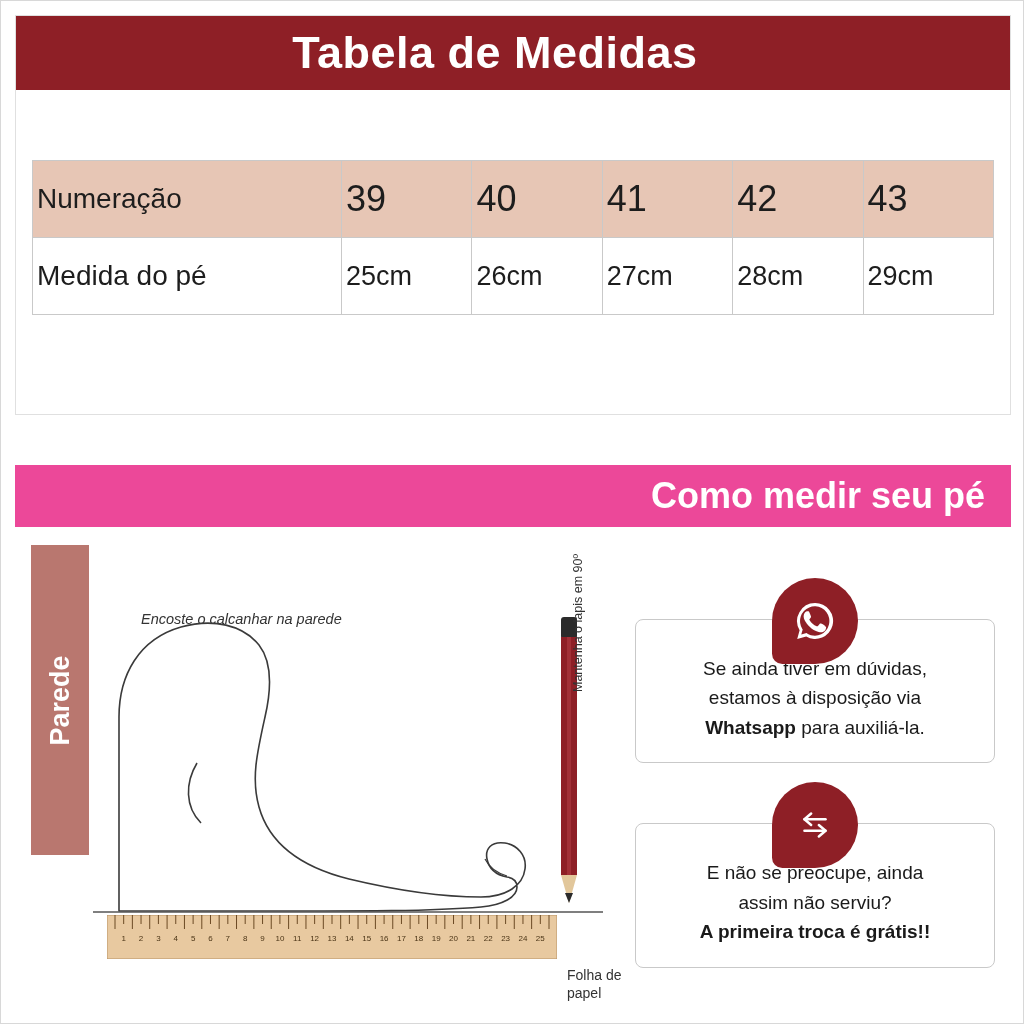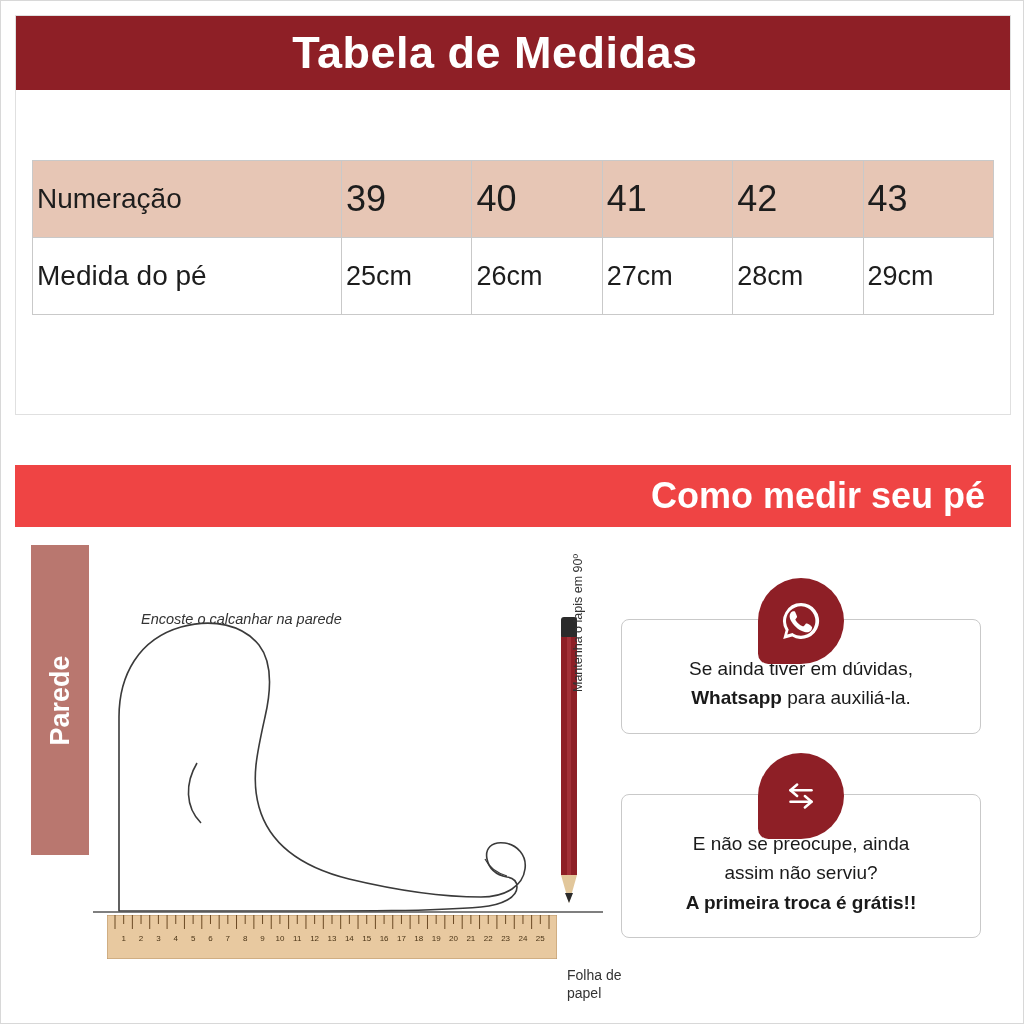--- a/index.html
+++ b/index.html
@@ -84,21 +84,21 @@
   
   .section-two {
     position: absolute;
     left: 14px;
     top: 464px;
     width: 996px;
     height: 546px;
     box-sizing: border-box;
   }
   .banner2 {
-    background: #ef4444;
+    background: #ec4899;
     height: 62px;
     display: flex;
     align-items: center;
     justify-content: flex-end;
     padding-right: 26px;
     box-sizing: border-box;
   }
   .banner2-title {
     color: #ffffff;
     font-size: 36px;
@@ -165,21 +165,21 @@
     top: 440px;
     font-size: 14px;
     color: #333;
     line-height: 1.25;
     width: 80px;
   }
 
   
   .cards {
     position: absolute;
-    right: 30px;
+    right: 16px;
     top: 92px;
     width: 360px;
   }
   .card {
     position: relative;
     border: 1px solid #c9c9c9;
     border-radius: 8px;
     background: #fff;
     padding: 34px 18px 20px 18px;
     text-align: center;
@@ -374,20 +374,21 @@
       <div class="cards">
 
         <div class="card">
           <div class="bubble">
             <svg width="44" height="44" viewBox="0 0 24 24" fill="#ffffff">
               <path d="M17.3 14.4c-.3-.2-1.8-.9-2-1-.3-.1-.5-.2-.7.1-.2.3-.8 1-1 1.2-.2.2-.4.2-.7.1-1.7-.8-2.8-1.5-3.9-3.4-.3-.5.3-.5.8-1.5.1-.2 0-.4 0-.5 0-.2-.7-1.6-.9-2.2-.2-.6-.5-.5-.7-.5h-.6c-.2 0-.5.1-.8.4-.3.3-1 1-1 2.5s1.1 2.9 1.2 3.1c.2.2 2.1 3.3 5.2 4.6 1.9.8 2.7.9 3.6.8.6-.1 1.8-.7 2-1.5.3-.7.3-1.3.2-1.5-.1-.1-.3-.2-.6-.3z"></path>
               <path d="M12 2.2A9.8 9.8 0 0 0 3.6 17l-1.3 4.8 4.9-1.3A9.8 9.8 0 1 0 12 2.2zm0 17.8c-1.5 0-3-.4-4.3-1.2l-.3-.2-2.9.8.8-2.8-.2-.3A8 8 0 1 1 12 20z"></path>
             </svg>
           </div>
           <div>Se ainda tiver em dúvidas,</div>
+          <div>estamos à disposição via</div>
           <div>
             <b>Whatsapp</b><span> para auxiliá-la.</span>
           </div>
         </div>
 
         <div class="card">
           <div class="bubble">
             <svg width="46" height="46" viewBox="0 0 48 48" fill="none" stroke="#ffffff" stroke-width="2.6" stroke-linejoin="round" stroke-linecap="round">
               <polyline points="20,12 13,18 20,24"></polyline>
               <line x1="13" y1="18" x2="35" y2="18"></line>

